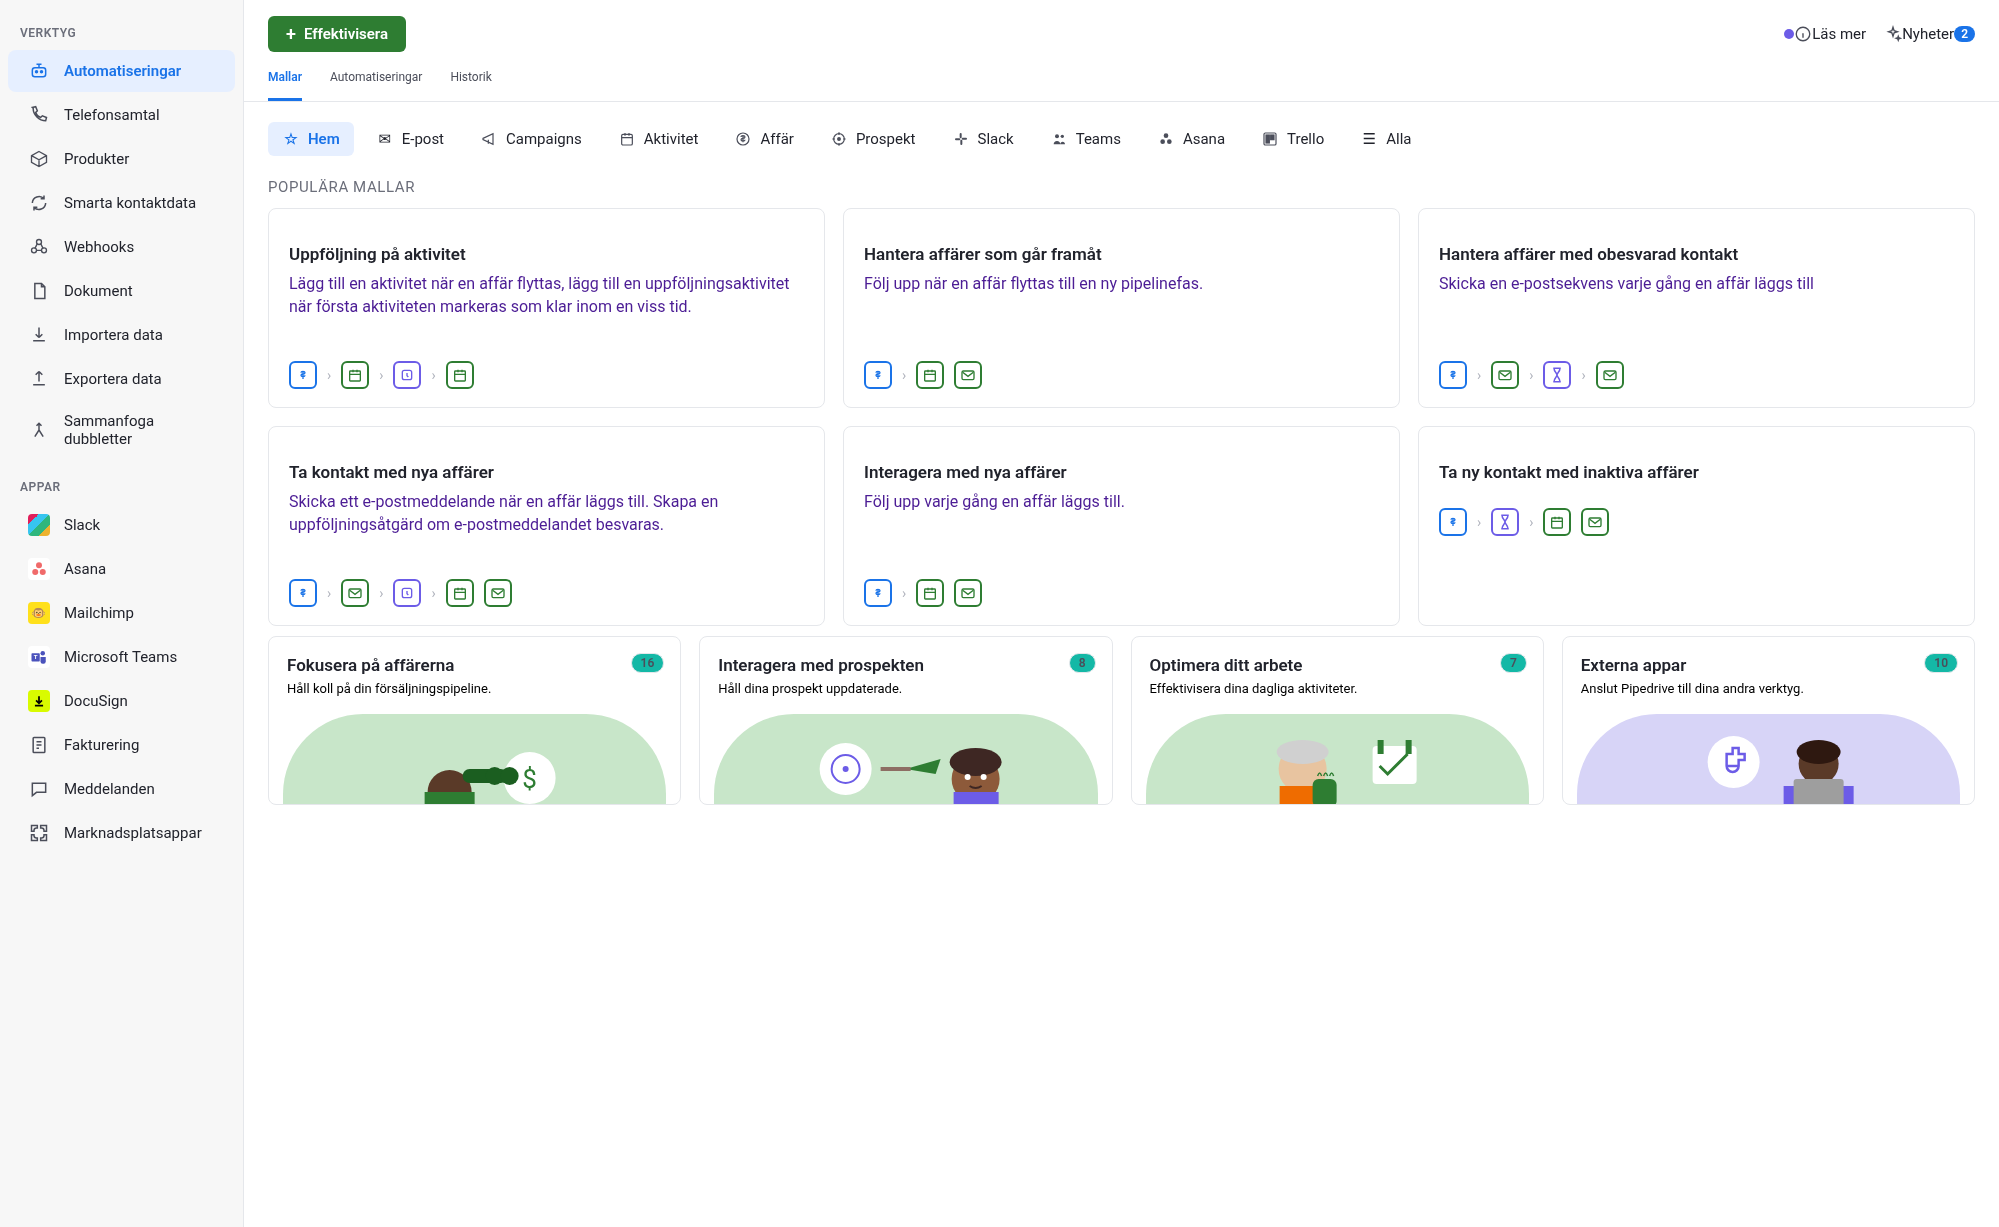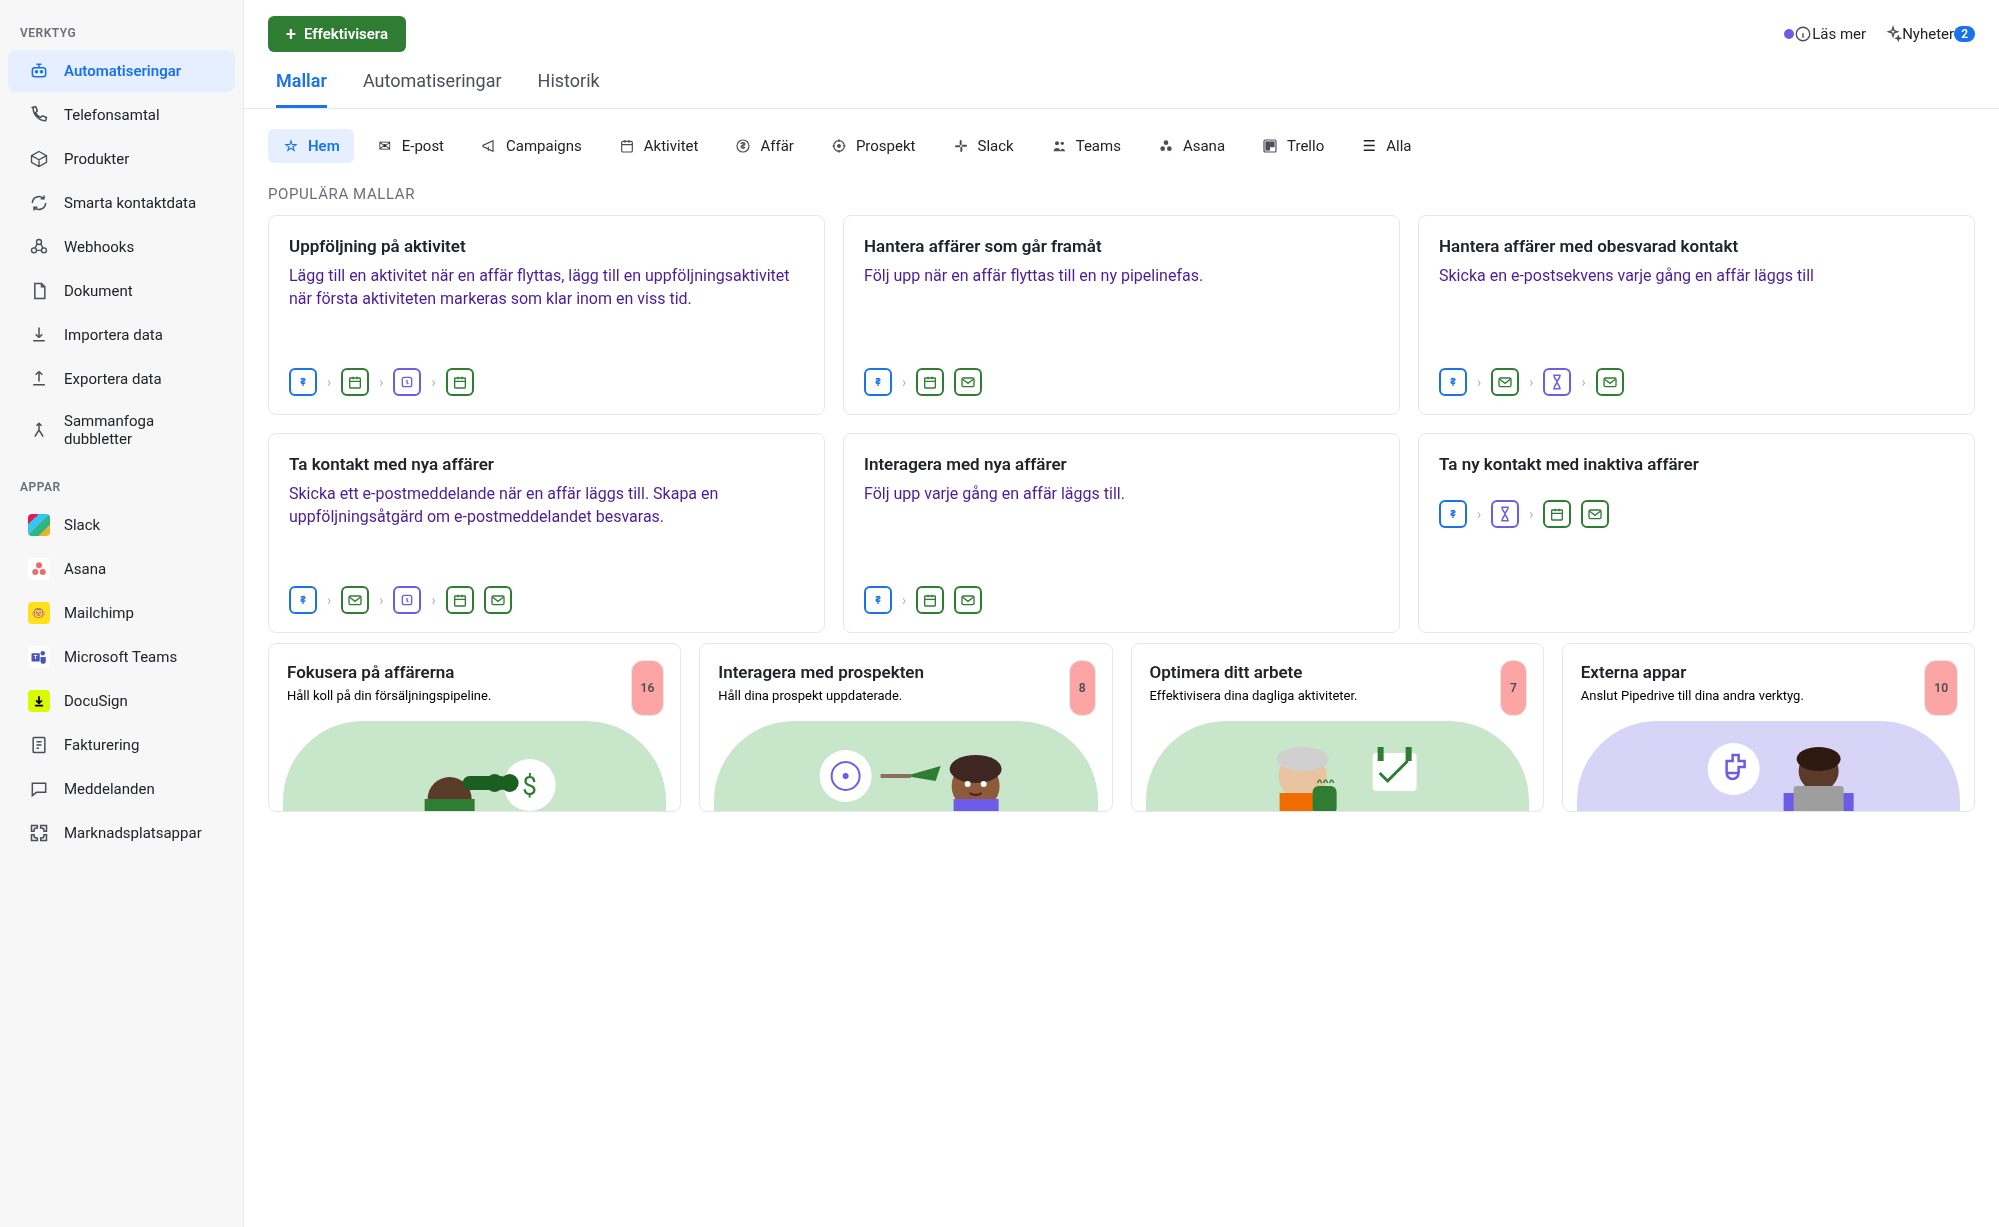--- a/index.html
+++ b/index.html
@@ -17,45 +17,45 @@
 .ic-teams { background:#fff; color:#4b53bc; }
 .ic-docusign { background:#d9fb00; }
 .main { flex:1; background:#fff; overflow-y:auto; border-left:1px solid #e5e7eb; }
 .topbar { display:flex; align-items:center; justify-content:space-between; padding:16px 24px 0; }
 .btn-primary { background:#2e7d32; color:#fff; border:none; border-radius:6px; padding:9px 18px; font-size:15px; font-weight:600; display:flex; align-items:center; gap:8px; cursor:pointer; }
 .topbar-right { display:flex; align-items:center; gap:18px; font-size:15px; }
 .tbr-item { display:flex; align-items:center; gap:0; cursor:pointer; color:#21232c; }
 .dot-purple { width:10px;height:10px;border-radius:50%;background:#6c5ce7;display:inline-block; }
 .badge-blue { background:#1a73e8; color:#fff; border-radius:10px; font-size:12px; padding:1px 7px; font-weight:600; }
 .tabs { display:flex; gap:28px; padding:18px 24px 0; border-bottom:1px solid #e5e7eb; }
-.tab { font-size:18px; color:#4b4e5a; padding:0 0 14px; cursor:pointer; border-bottom:3px solid transparent;margin-left:8px; }
+.tab { font-size:12px; color:#4b4e5a; padding:0 0 14px; cursor:pointer; border-bottom:3px solid transparent; }
 .tab.active { color:#1a73e8; border-bottom-color:#1a73e8; font-weight:600; }
 .cat-row { display:flex; gap:8px; padding:20px 24px 0; flex-wrap:wrap; }
 .cat-chip { display:flex; align-items:center; gap:8px; padding:8px 14px; border-radius:6px; font-size:15px; cursor:pointer; color:#21232c; }
 .cat-chip.active { background:#e6efff; color:#1a73e8; font-weight:600; }
 .cat-chip .ci { width:18px;height:18px;display:flex;align-items:center;justify-content:center; }
 .sec-label { font-size:15px; font-weight:400; color:#6b6e7a; letter-spacing:0.6px; padding:22px 24px 12px; }
 .cards-grid { display:grid; grid-template-columns:repeat(3,1fr); gap:18px; padding:0 24px 10px; }
 .card { border:1px solid #e5e7eb; border-radius:8px; padding:20px 20px 18px; background:#fff; cursor:pointer; display:flex; flex-direction:column; min-height:200px; }
-.card h3 { font-size:17px; font-weight:600; margin-bottom:8px; }
+.card h3 { font-size:17px; font-weight:600; margin-bottom:8px;margin-top:15px; }
 .card p { font-size:16px; color:#4c1d95; line-height:1.45; flex:1; }
 .flow { display:flex; align-items:center; gap:10px; margin-top:18px; }
 .flow .fi { width:28px; height:28px; border:2px solid; border-radius:6px; display:flex; align-items:center; justify-content:center; font-size:15px; }
 .fi-deal { border-color:#1a73e8; color:#1a73e8; border-radius:50%; }
 .fi-cal { border-color:#2e7d32; color:#2e7d32; }
 .fi-clock { border-color:#6c5ce7; color:#6c5ce7; }
 .fi-mail { border-color:#2e7d32; color:#2e7d32; }
 .fi-hour { border-color:transparent; color:#6c5ce7; font-size:20px; border:none; }
 .arrow { color:#b0b3bd; font-size:14px; }
 .coll-grid { display:grid; grid-template-columns:repeat(4,1fr); gap:18px; padding:0 24px 24px; }
 .coll-card { border:1px solid #e5e7eb; border-radius:8px; background:#fff; cursor:pointer; overflow:hidden; position:relative; }
 .coll-top { padding:18px 18px 10px; position:relative; }
 .coll-card h4 { font-size:17px; font-weight:600; margin-bottom:6px; padding-right:34px; }
 .coll-card p { font-size:13px; color:#000000; }
-.coll-count { position:absolute; right:16px; top:16px; border:1px solid #e5e7eb; border-radius:12px; font-size:12px; padding:20px 9px; font-weight:600; color:#4b4e5a; background:#fca5a5; }
+.coll-count { position:absolute; right:16px; top:16px; border:1px solid #e5e7eb; border-radius:12px; font-size:12px; padding:2px 9px; font-weight:600; color:#4b4e5a; background:#14b8a6; }
 .coll-img { height:90px; background:#c8e6c9; border-radius:80px 80px 0 0; margin:8px 14px 0; position:relative; overflow:hidden; }
 .coll-img.purple-bg { background:#d7d4f7; }
 svg { display:block; }
 </style>
 </head>
 <body>
 
 <div class="sidebar">
   <div class="sb-section-label">VERKTYG</div>
 

